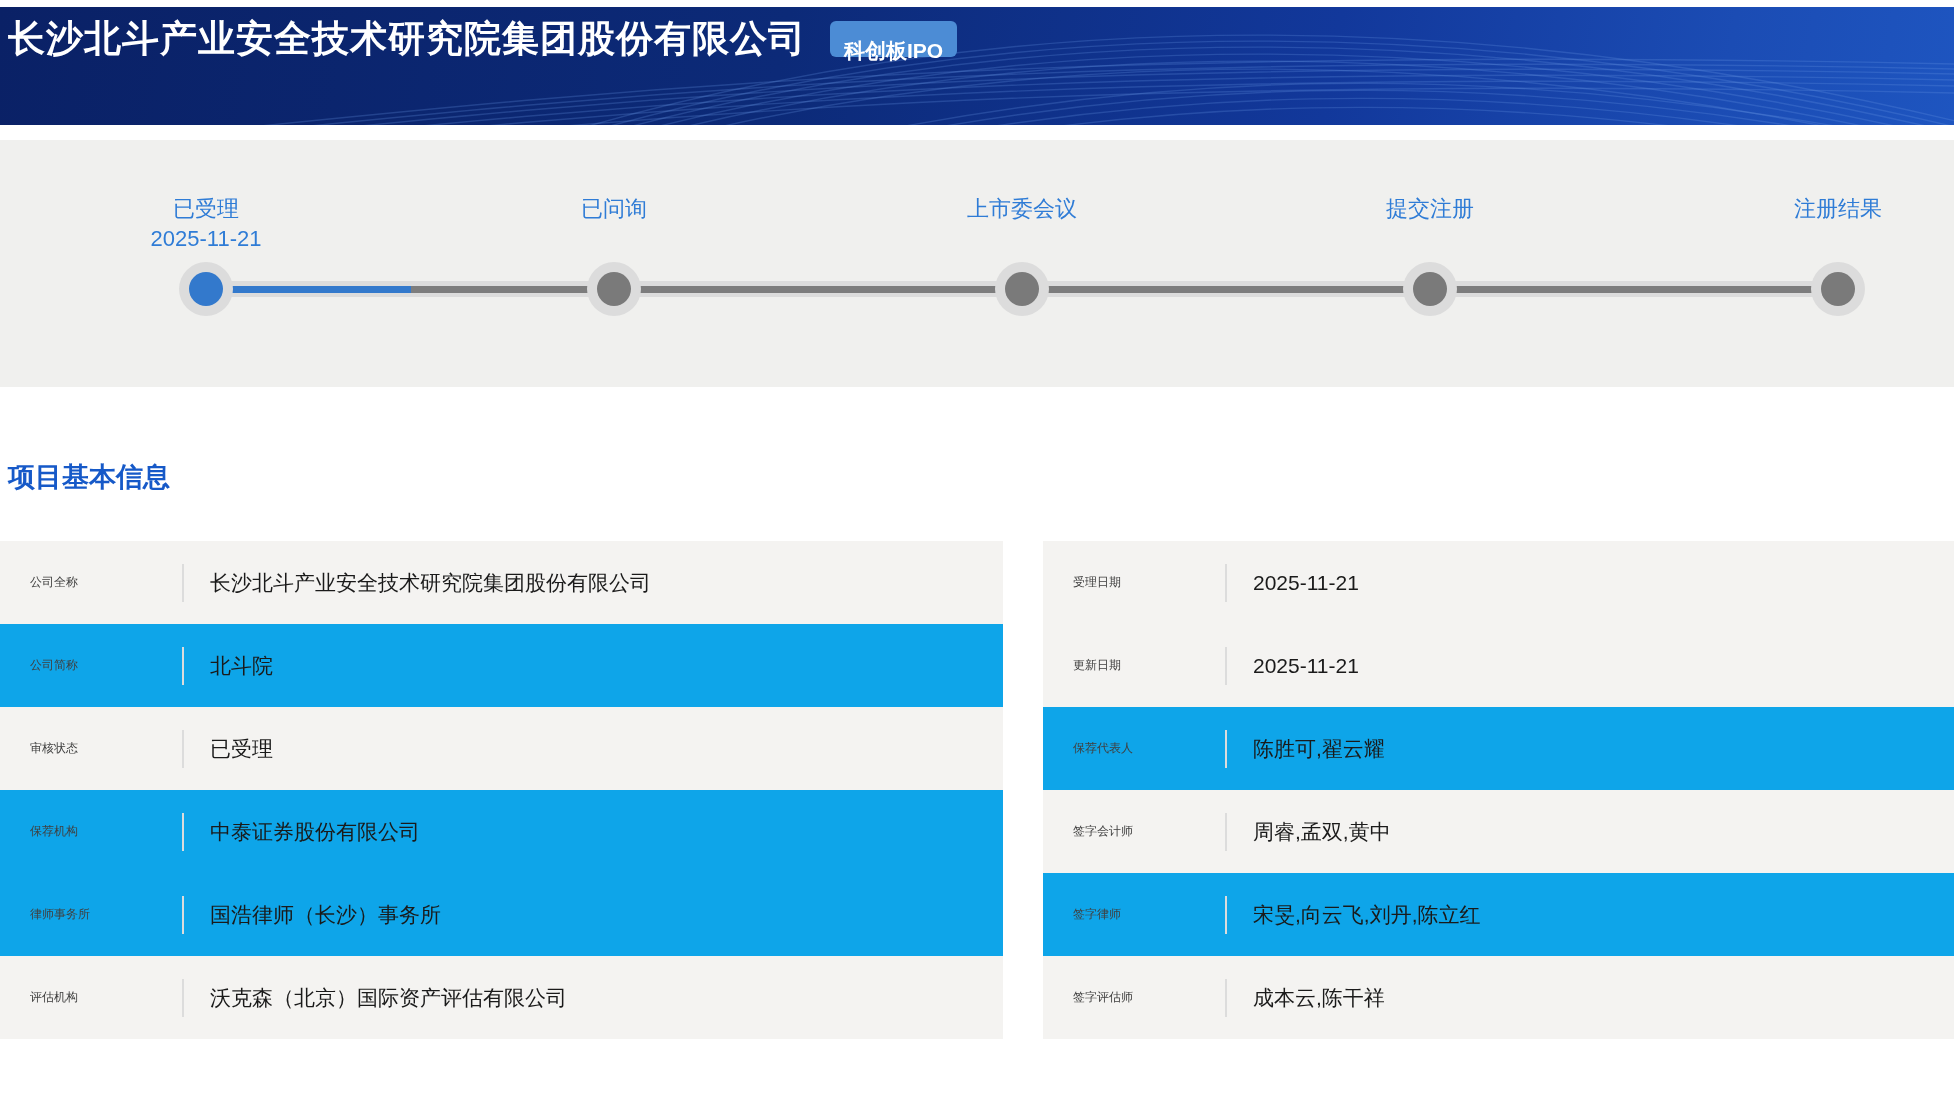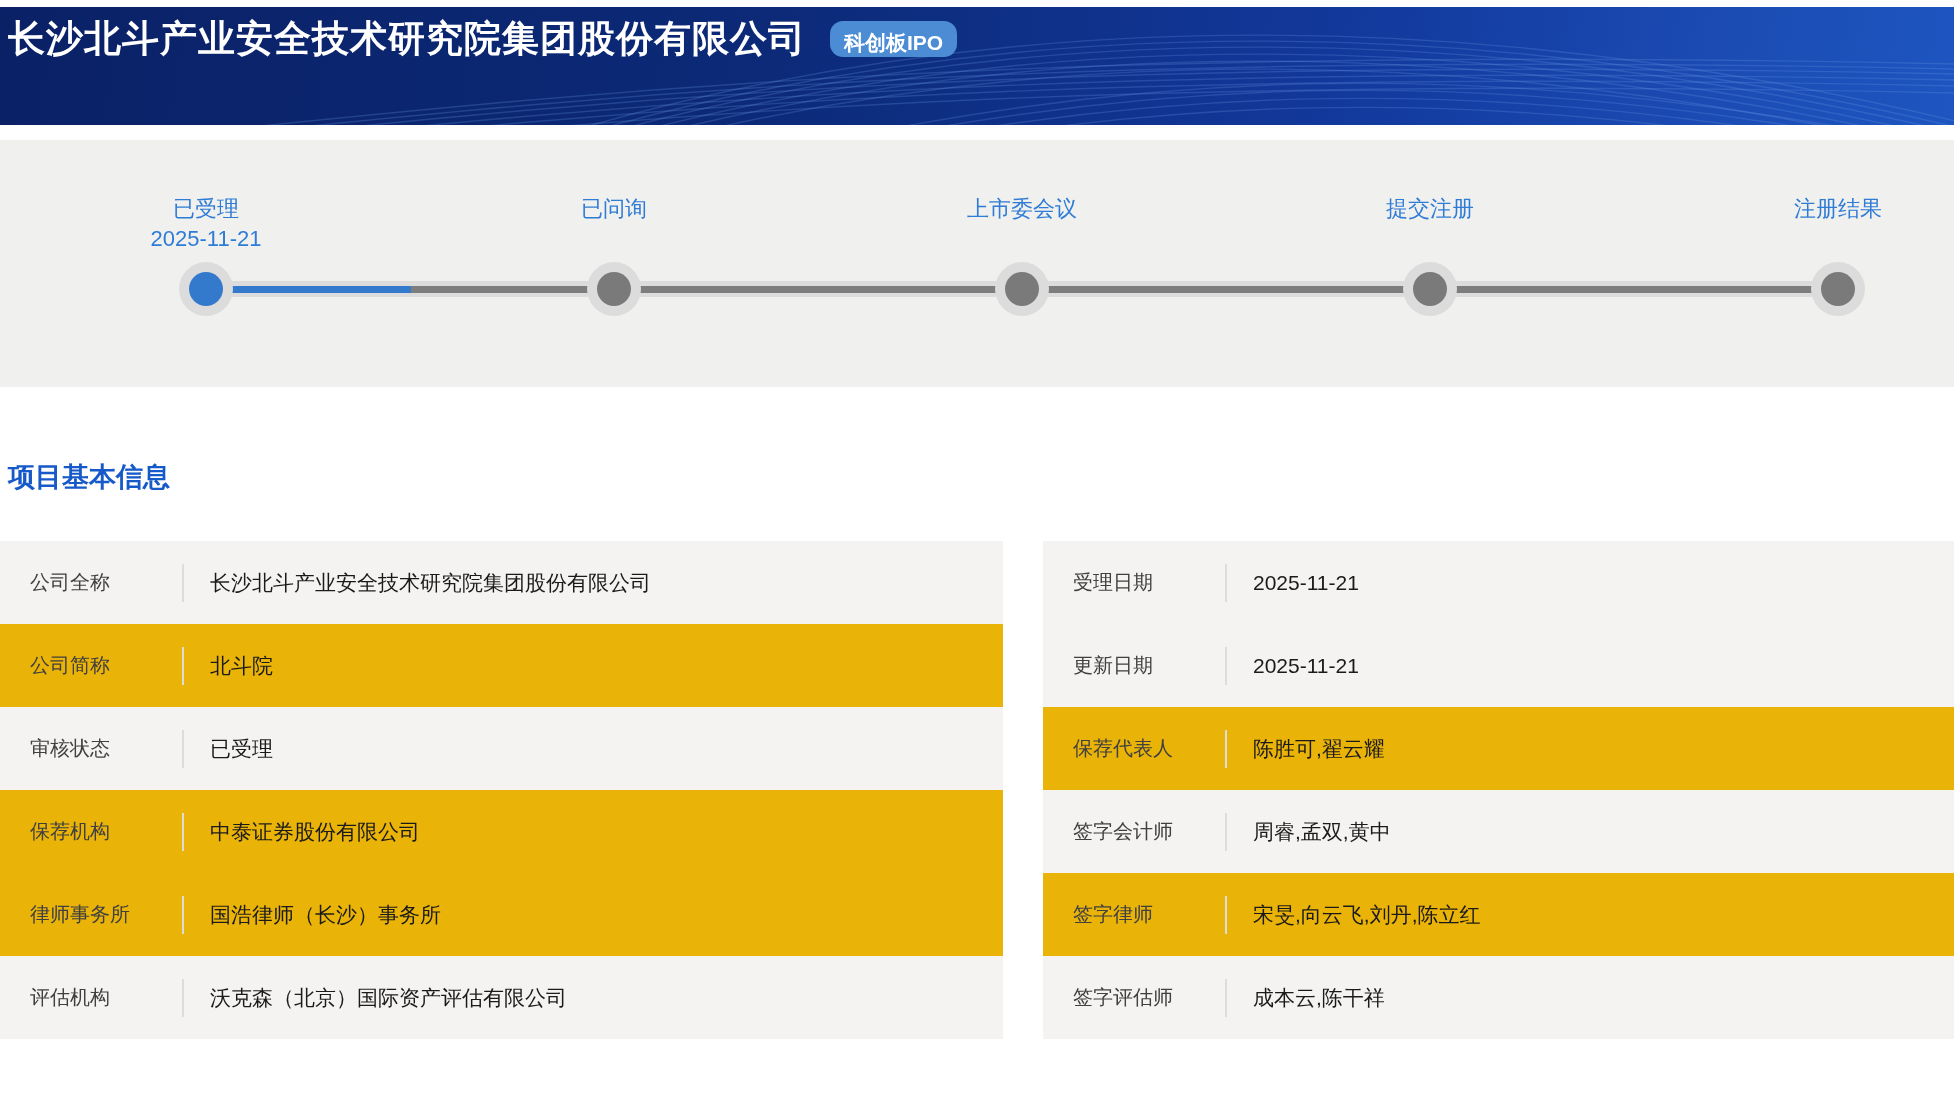--- a/index.html
+++ b/index.html
@@ -10,23 +10,23 @@
   
   .header {
     position:absolute; left:0; top:0; width:1954px; height:118px;
     background:linear-gradient(100deg,#0a2166 0%,#0c2a78 40%,#12389b 68%,#1b4cb4 88%,#1e55c0 100%);
     overflow:hidden;
   }
   .header-waves { position:absolute; left:0; top:0; width:100%; height:100%; }
   .header-inner { position:absolute; left:8px; top:0; height:64px; display:flex; align-items:center; }
   .header-title { color:#ffffff; font-size:37px; font-weight:700; letter-spacing:1px; line-height:64px; white-space:nowrap; }
   .header-badge {
-    margin-left:24px; height:36px; line-height:36px; padding:4px 14px;
+    margin-left:24px; height:36px; line-height:36px; padding:12px 14px;
     background:#4c8cd5; color:#ffffff; font-size:21px; font-weight:700;
-    border-radius:13px; white-space:nowrap;
+    border-radius:6px; white-space:nowrap;
   }
 
   
   .timeline-panel {
     position:absolute; left:0; top:133px; width:1954px; height:247px;
     background:#f0f0ee;
   }
   .tl-track {
     position:absolute; left:189px; top:141px; width:1666px; height:16px;
     background:#dcdcdc; border-radius:8px;
@@ -53,25 +53,25 @@
     position:absolute; left:8px; top:452px;
     color:#1659c8; font-size:27px; font-weight:700;
   }
 
   
   .info-col { position:absolute; top:534px; }
   .info-col.left  { left:0;     width:1003px; }
   .info-col.right { left:1043px; width:911px; }
   .info-row {
     height:83px; display:flex; align-items:center; padding-left:30px;
-    background:#eab308;
+    background:#0ea5e9;
   }
   .info-row.shade { background:#f4f3f1; }
   .info-label {
-    width:152px; flex:0 0 152px; color:#404040; font-size:20px; white-space:nowrap;
+    width:152px; flex:0 0 152px; color:#404040; font-size:12px; white-space:nowrap;
   }
   .info-divider {
     width:2px; height:38px; background:#dcdcdc; flex:0 0 2px;
   }
   .info-value {
     margin-left:26px; color:#1a1a1a; font-size:21px; font-weight:500; white-space:nowrap;
   }
 </style>
 </head>
 <body>

